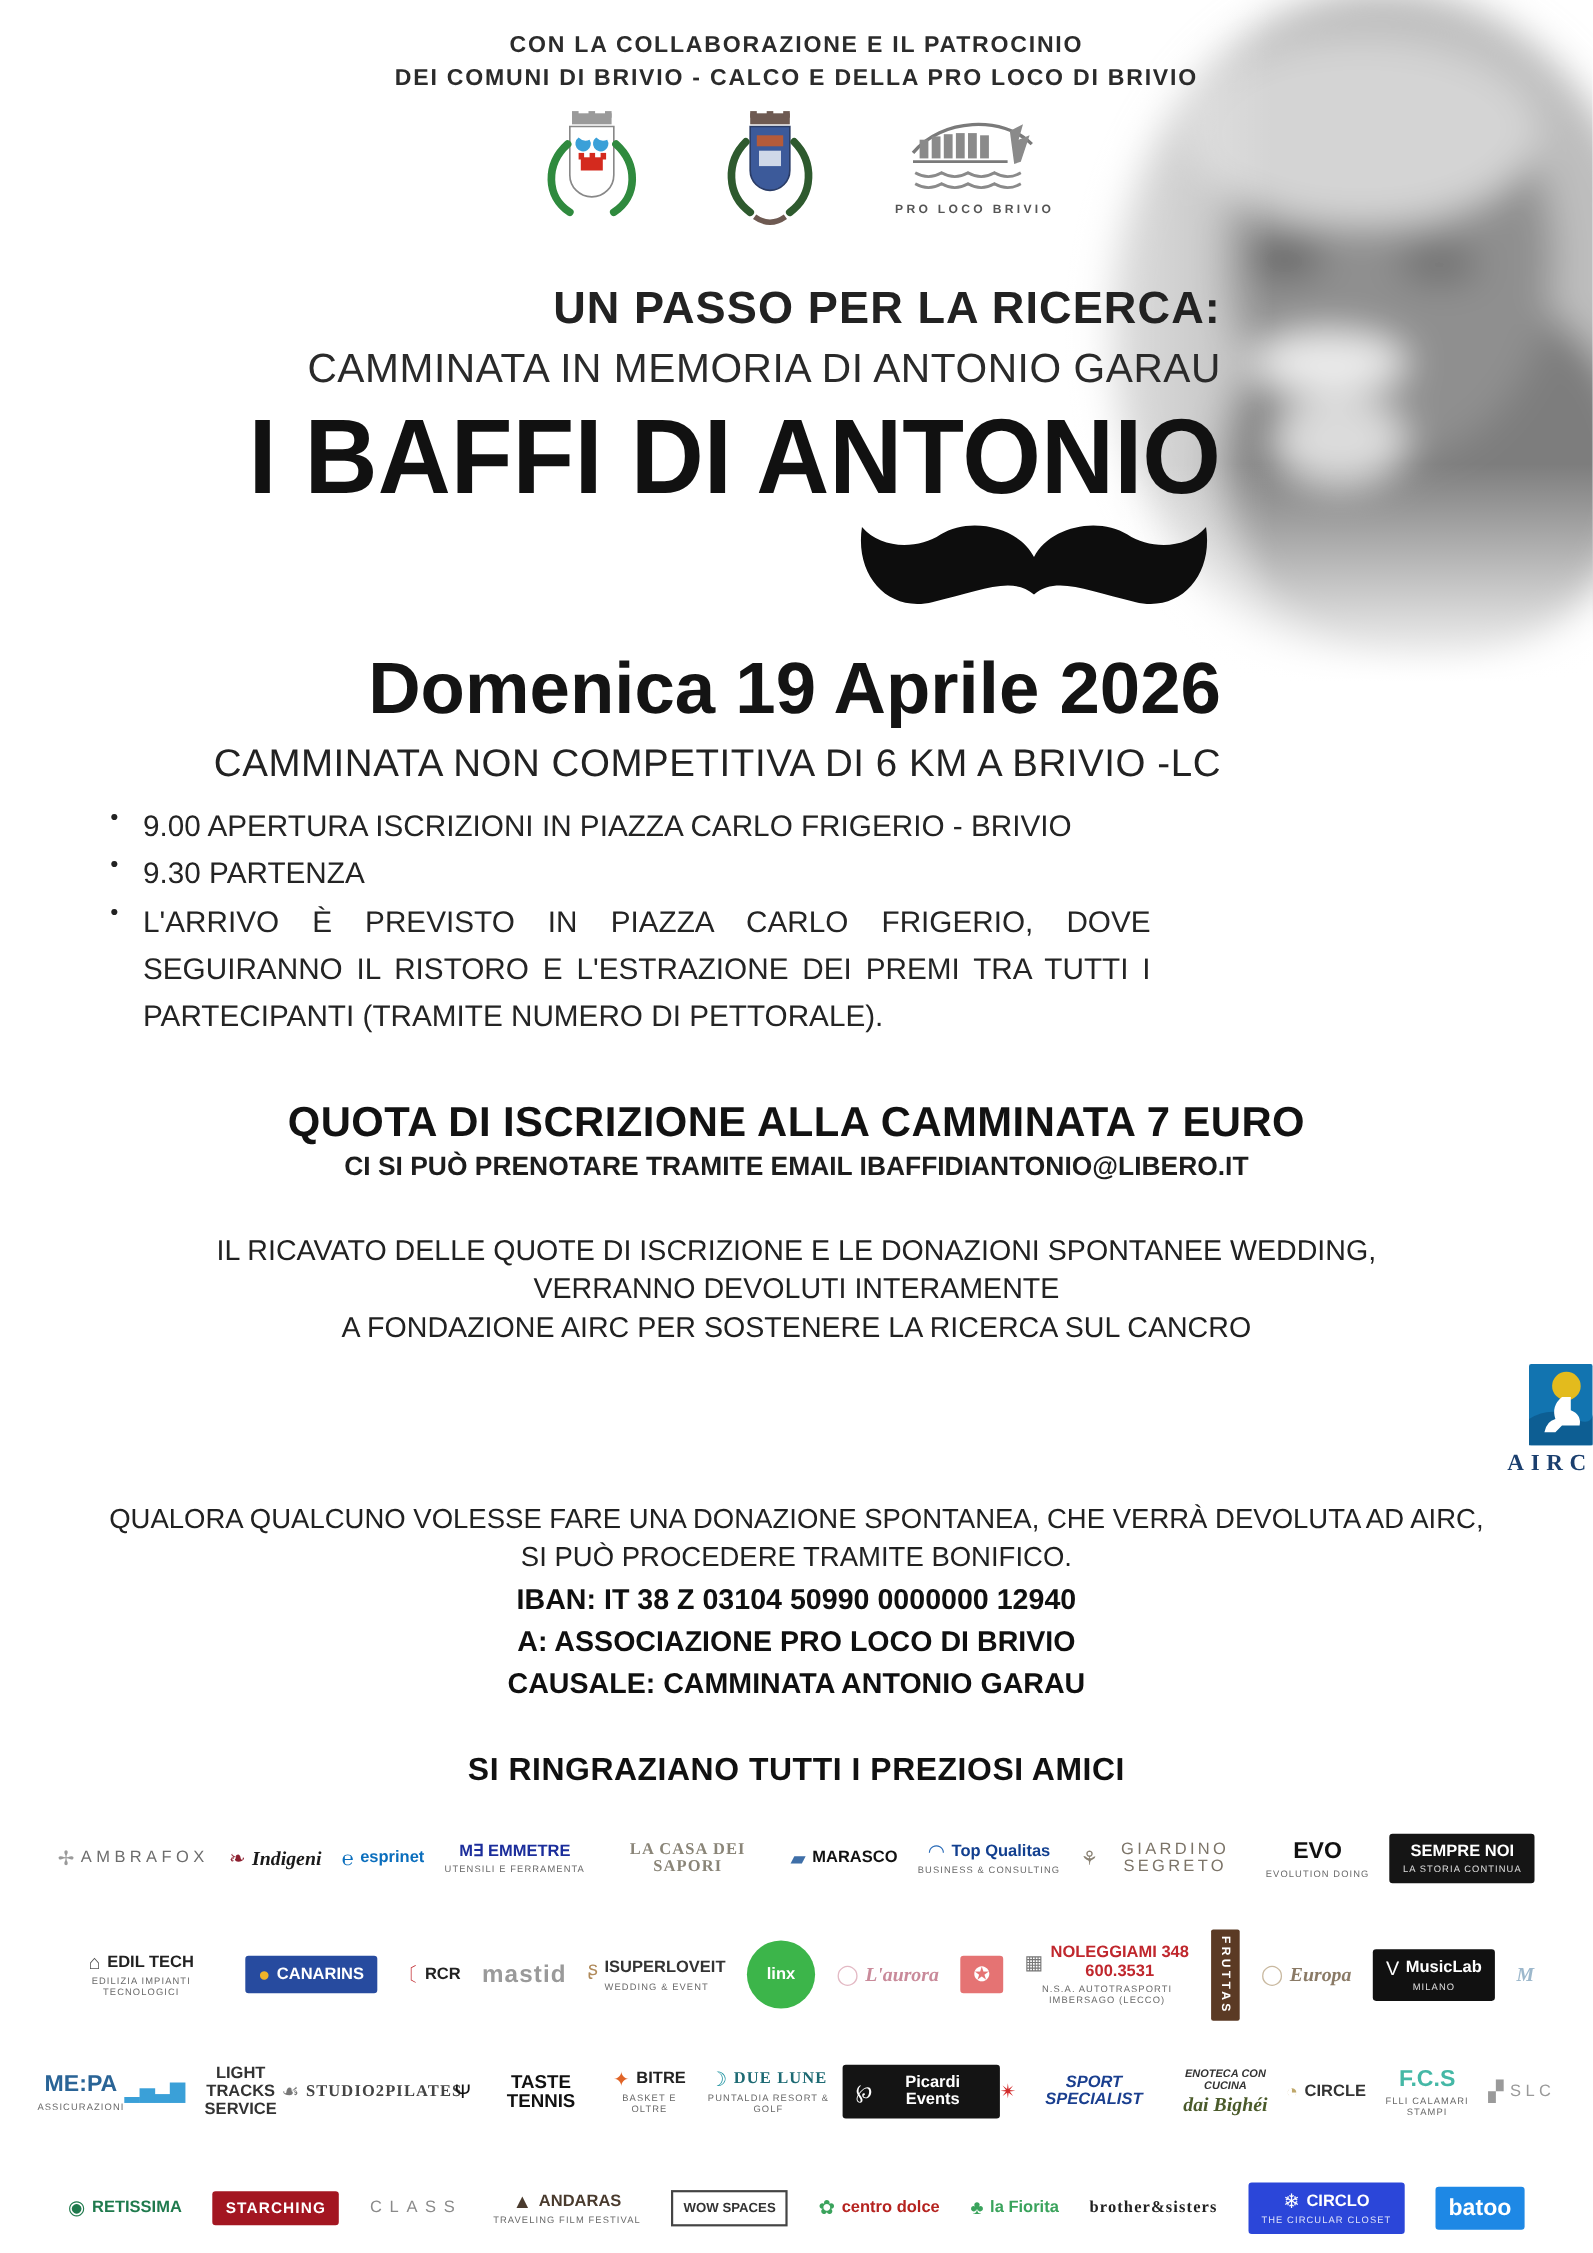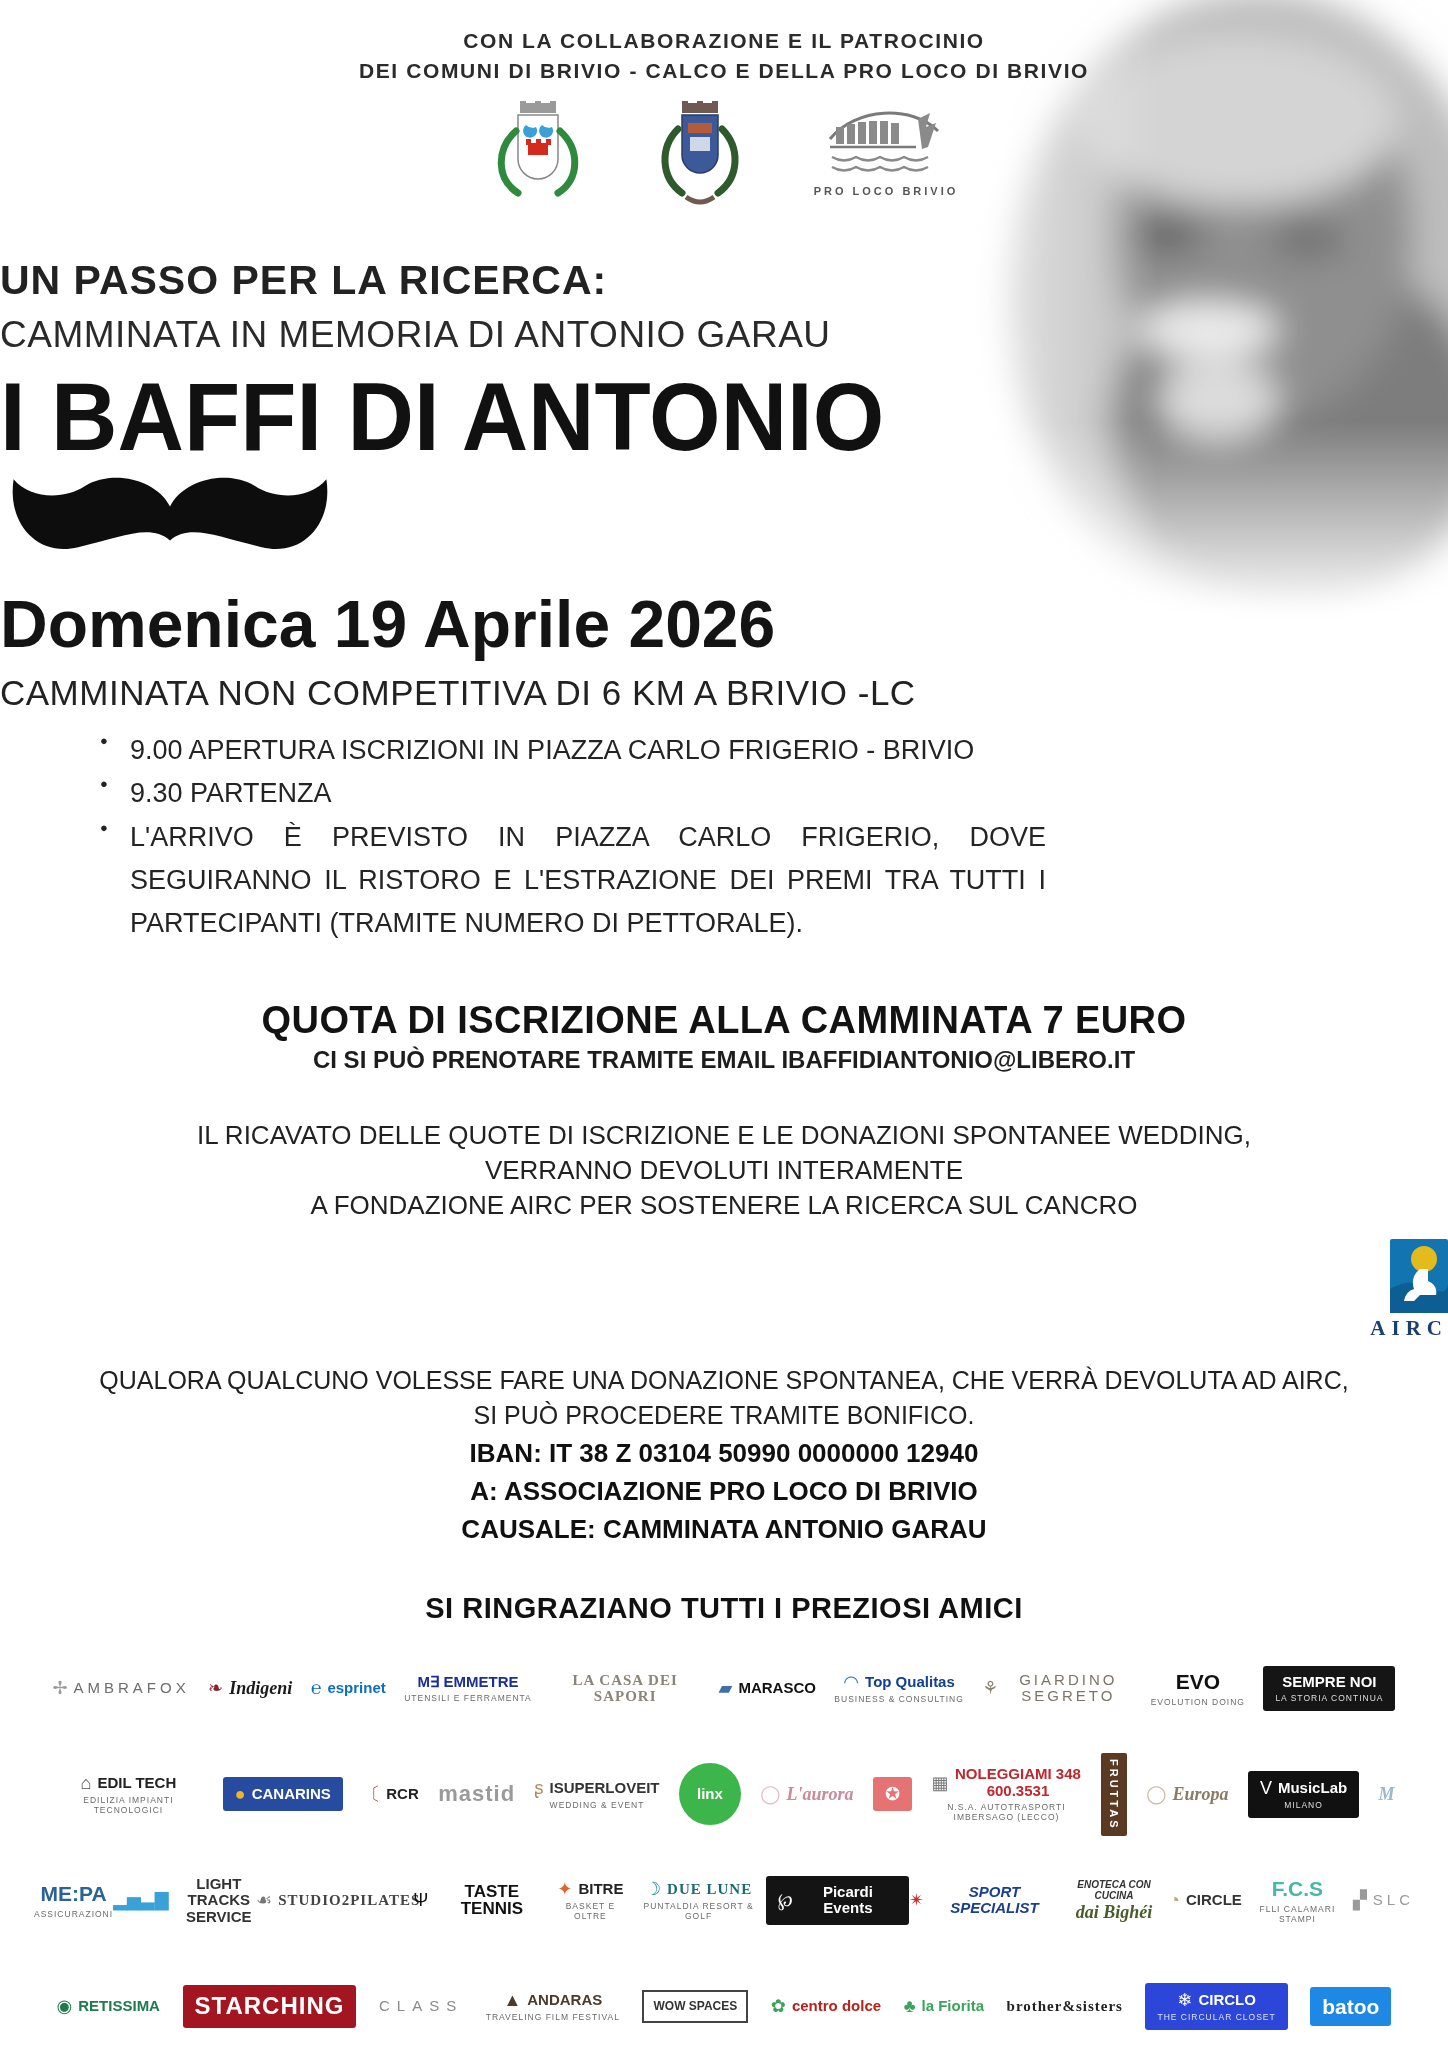--- a/index.html
+++ b/index.html
@@ -22,21 +22,21 @@
   }
   .crest-row{
     margin-top:14px;display:flex;justify-content:center;align-items:flex-start;gap:66px;height:112px;
   }
   .crest{display:flex;flex-direction:column;align-items:center;}
   .proloco-label{
     font-size:11px;font-weight:700;letter-spacing:3px;color:#555;margin-top:4px;
   }
 
   
-  .hero{width:1110px;text-align:left;margin-top:44px;}
+  .hero{width:1110px;text-align:right;margin-top:44px;}
   .subtitle1{margin-top:26px;font-size:41px;font-weight:600;letter-spacing:1px;color:#222;}
   .subtitle2{margin-top:10px;font-size:37px;font-weight:500;letter-spacing:.5px;color:#2a2a2a;}
   .main-title{
     margin-top:14px;font-size:92px;font-weight:800;letter-spacing:0px;color:#111;
     transform:scaleY(1.05);line-height:1;
   }
   .mustache-big{width:340px;height:112px;margin-top:2px;}
   .date-line{margin-top:10px;font-size:66px;font-weight:800;color:#141414;line-height:1.05;}
   .event-line{margin-top:14px;font-size:35px;font-weight:500;letter-spacing:.5px;color:#222;}
 
@@ -89,21 +89,21 @@
   .s-bold-lower .sp-label{font-size:22px;font-weight:800;letter-spacing:1px;}
   .s-italic-bold .sp-label{font-style:italic;font-weight:800;}
   .s-black-caps .sp-label{font-weight:800;font-size:17px;line-height:1;}
   .s-big .sp-label{font-size:21px;font-weight:800;}
   .s-circle{background:#3cb54a;border-radius:50%;width:62px;height:62px;}
   .s-circle .sp-label{font-size:15px;}
   .s-vertical{background:#5b3a24;padding:6px 7px;border-radius:2px;}
   .s-vertical .sp-label{writing-mode:vertical-rl;font-size:11px;letter-spacing:3px;}
   .s-outline-box{border:2px solid #444;padding:7px 9px;}
   .s-outline-box .sp-label{font-size:12px;line-height:1.2;}
-  .s-stencil .sp-label{font-size:24px;letter-spacing:1px;}
+  .s-stencil .sp-label{font-size:14px;letter-spacing:1px;}
 </style>
 </head>
 <body>
 
 <div class="photo">
   <svg width="580" height="620" viewBox="0 0 580 620">
     <defs>
       <filter id="soft" x="-30%" y="-30%" width="160%" height="160%">
           <feGaussianBlur stdDeviation="17"></feGaussianBlur>
         </filter>

